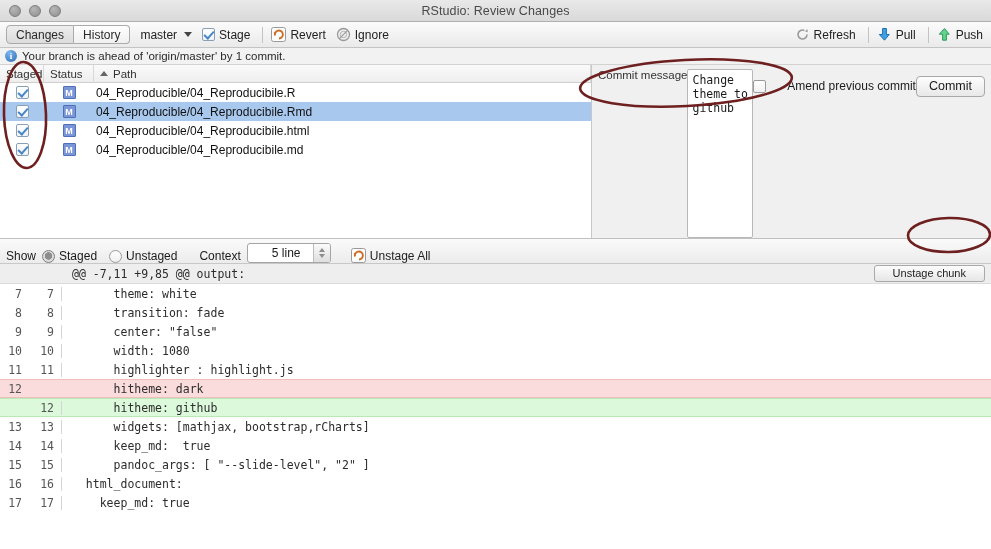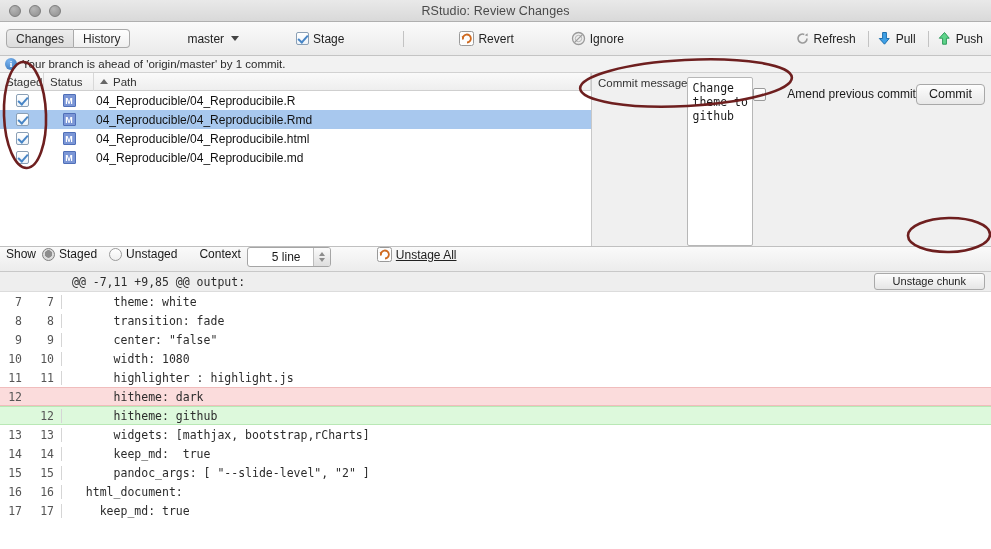--- a/index.html
+++ b/index.html
@@ -24,26 +24,25 @@
   .tl { width: 12px; height: 12px; border-radius: 50%;
         background: radial-gradient(circle at 35% 30%, #b6b6b6, #8e8e8e);
         border: 1px solid #7d7d7d; }
   .title-text {
     position: absolute; left: 0; right: 0; text-align: center;
     font-size: 12.5px; color: #4a4a4a; letter-spacing: .1px;
   }
 
   
   .toolbar {
-    height: 34px;
+    height: 26px;
     background: linear-gradient(to bottom, #fbfbfb 0%, #eaeaea 100%);
     border-bottom: 1px solid #c4c4c4;
     display: flex; align-items: center; padding: 0 6px;
     position: relative;
-    gap: 47px;
   }
   .segmented { display: flex; margin-right: 10px; }
   .seg {
     height: 19px; padding: 0 9px; line-height: 18px;
     font-size: 12px; color: #2b2b2b;
     border: 1px solid #aaa;
     background: linear-gradient(to bottom,#fdfdfd,#e6e6e6);
     cursor: default;
   }
   .seg:first-child { border-radius: 4px 0 0 4px; background: linear-gradient(to bottom,#ededed,#dcdcdc); }
@@ -125,21 +124,21 @@
     margin-left: auto; min-width: 66px; height: 21px; line-height: 19px;
     padding: 0 12px; text-align: center; font-size: 12.5px; color: #1a1a1a;
     background: linear-gradient(to bottom,#fdfdfd,#e8e8e8);
     border: 1px solid #a8a8a8; border-radius: 4px;
   }
 
   
   .difftb {
     height: 26px; border-top: 1px solid #c0c0c0; border-bottom: 1px solid #c8c8c8;
     background: linear-gradient(to bottom,#fafafa,#ececec);
-    display: flex; align-items: flex-start; padding: 0 6px; gap: 6px;
+    display: flex; align-items: flex-end; padding: 0 6px; gap: 6px;
     font-size: 12px; color: #1a1a1a;
   }
   .radio { width: 13px; height: 13px; border-radius: 50%; border: 1px solid #9a9a9a;
            background: linear-gradient(to bottom,#ffffff,#f0f0f0); position: relative; flex: none; }
   .radio.on { background: radial-gradient(circle at 50% 45%, #8d8d8d 0 3.5px, #dcdcdc 4px 100%); border-color: #7f7f7f; }
   .radiolbl { display: flex; align-items: center; gap: 4px; }
   .combo {
     display: flex; align-items: center; height: 20px; min-width: 84px;
     border: 1px solid #a5a5a5; border-radius: 3px; background: #fff;
     padding-left: 24px; font-size: 12px; position: relative; overflow: hidden;
@@ -349,21 +348,21 @@
       <span>Unstaged</span>
     </label>
     <span style="margin-left:16px;">Context</span>
     <div class="combo">
       <span class="combo-val">5 line</span>
       <span class="combo-arrow">
           <i class="up"></i>
           <i class="dn"></i>
         </span>
     </div>
-    <div class="tbitem" style="margin-left:40px;text-decoration:underline;">
+    <div class="tbitem" style="margin-left:14px;">
       <span class="ico">
         <svg width="15" height="15" viewBox="0 0 15 15">
           <rect x="0.5" y="0.5" width="14" height="14" rx="2" fill="#fdfdfd" stroke="#9a9a9a"></rect>
           <path d="M4 8.5 A4 4 0 1 1 8 11.5" fill="none" stroke="#cf6a20" stroke-width="1.8"></path>
           <path d="M2.6 5.2 L5.4 5.2 L4 8.4 Z" fill="#cf6a20"></path>
         </svg>
       </span>
       <span>Unstage All</span>
     </div>
   </div>

